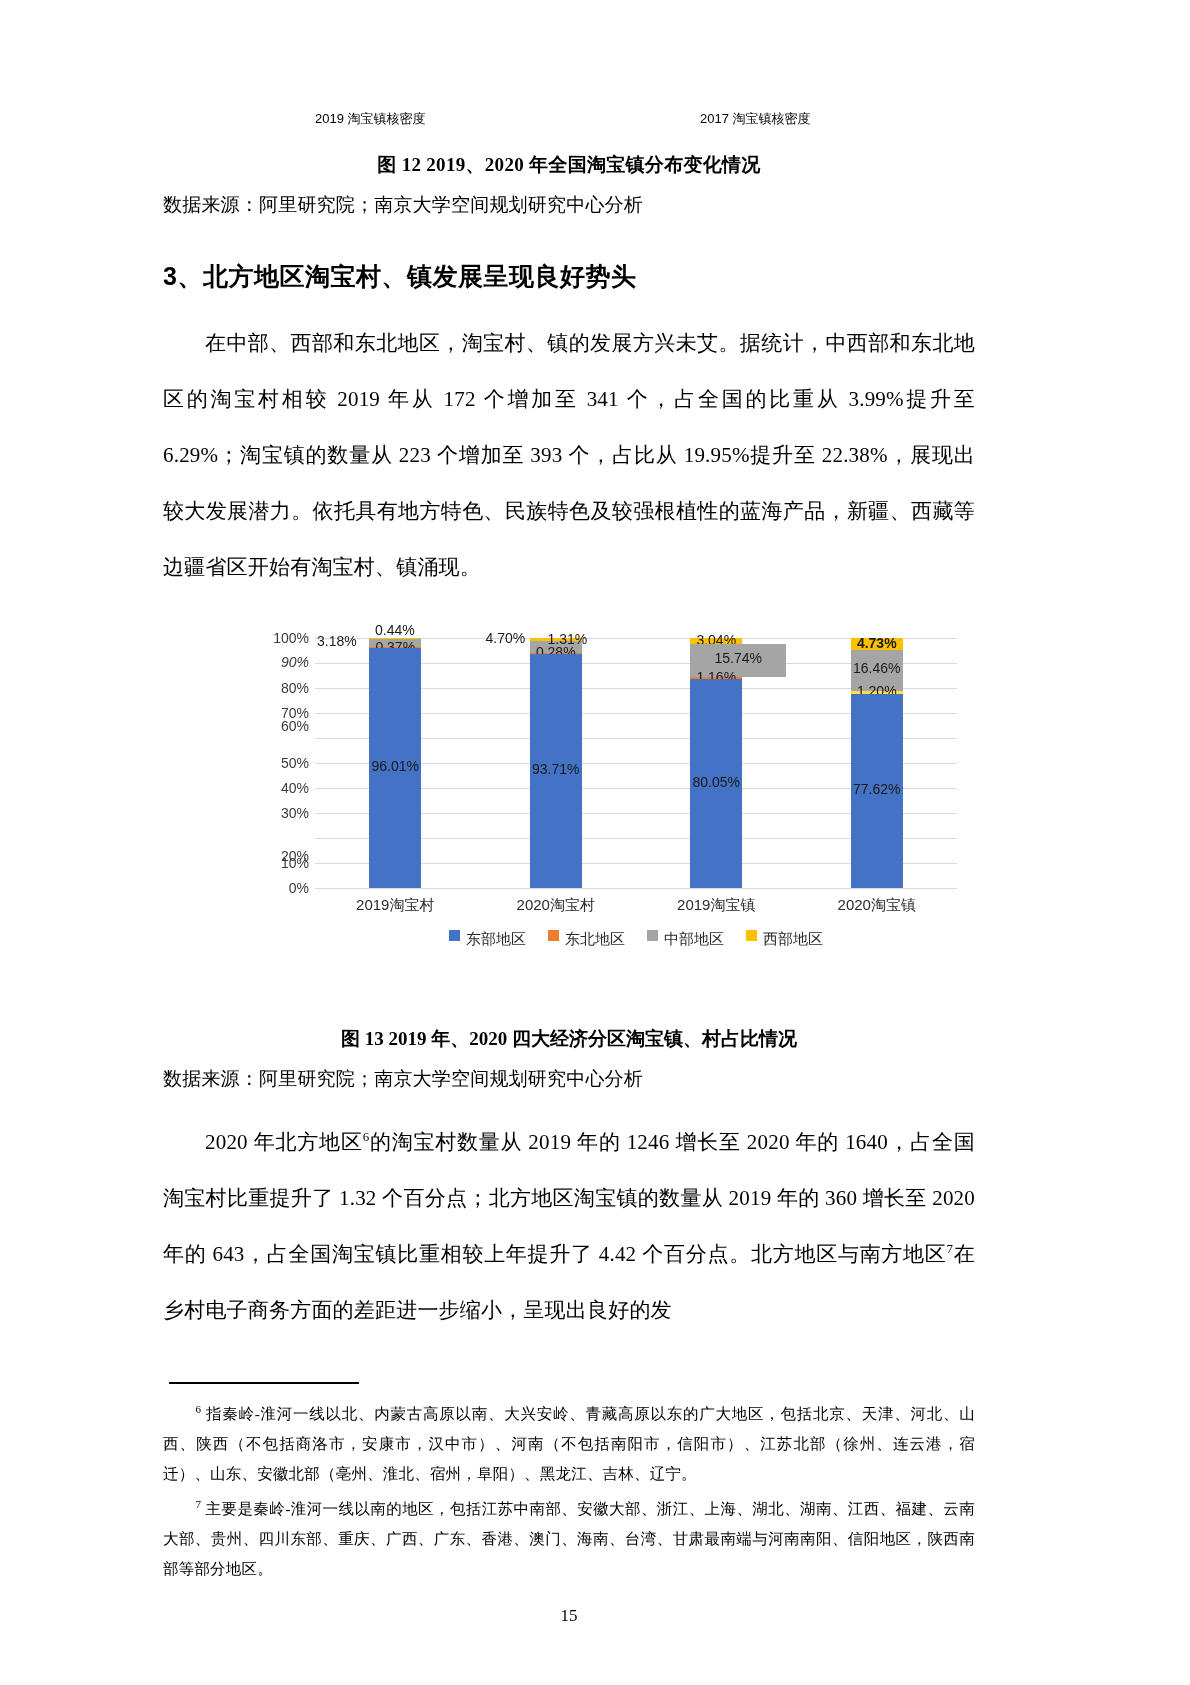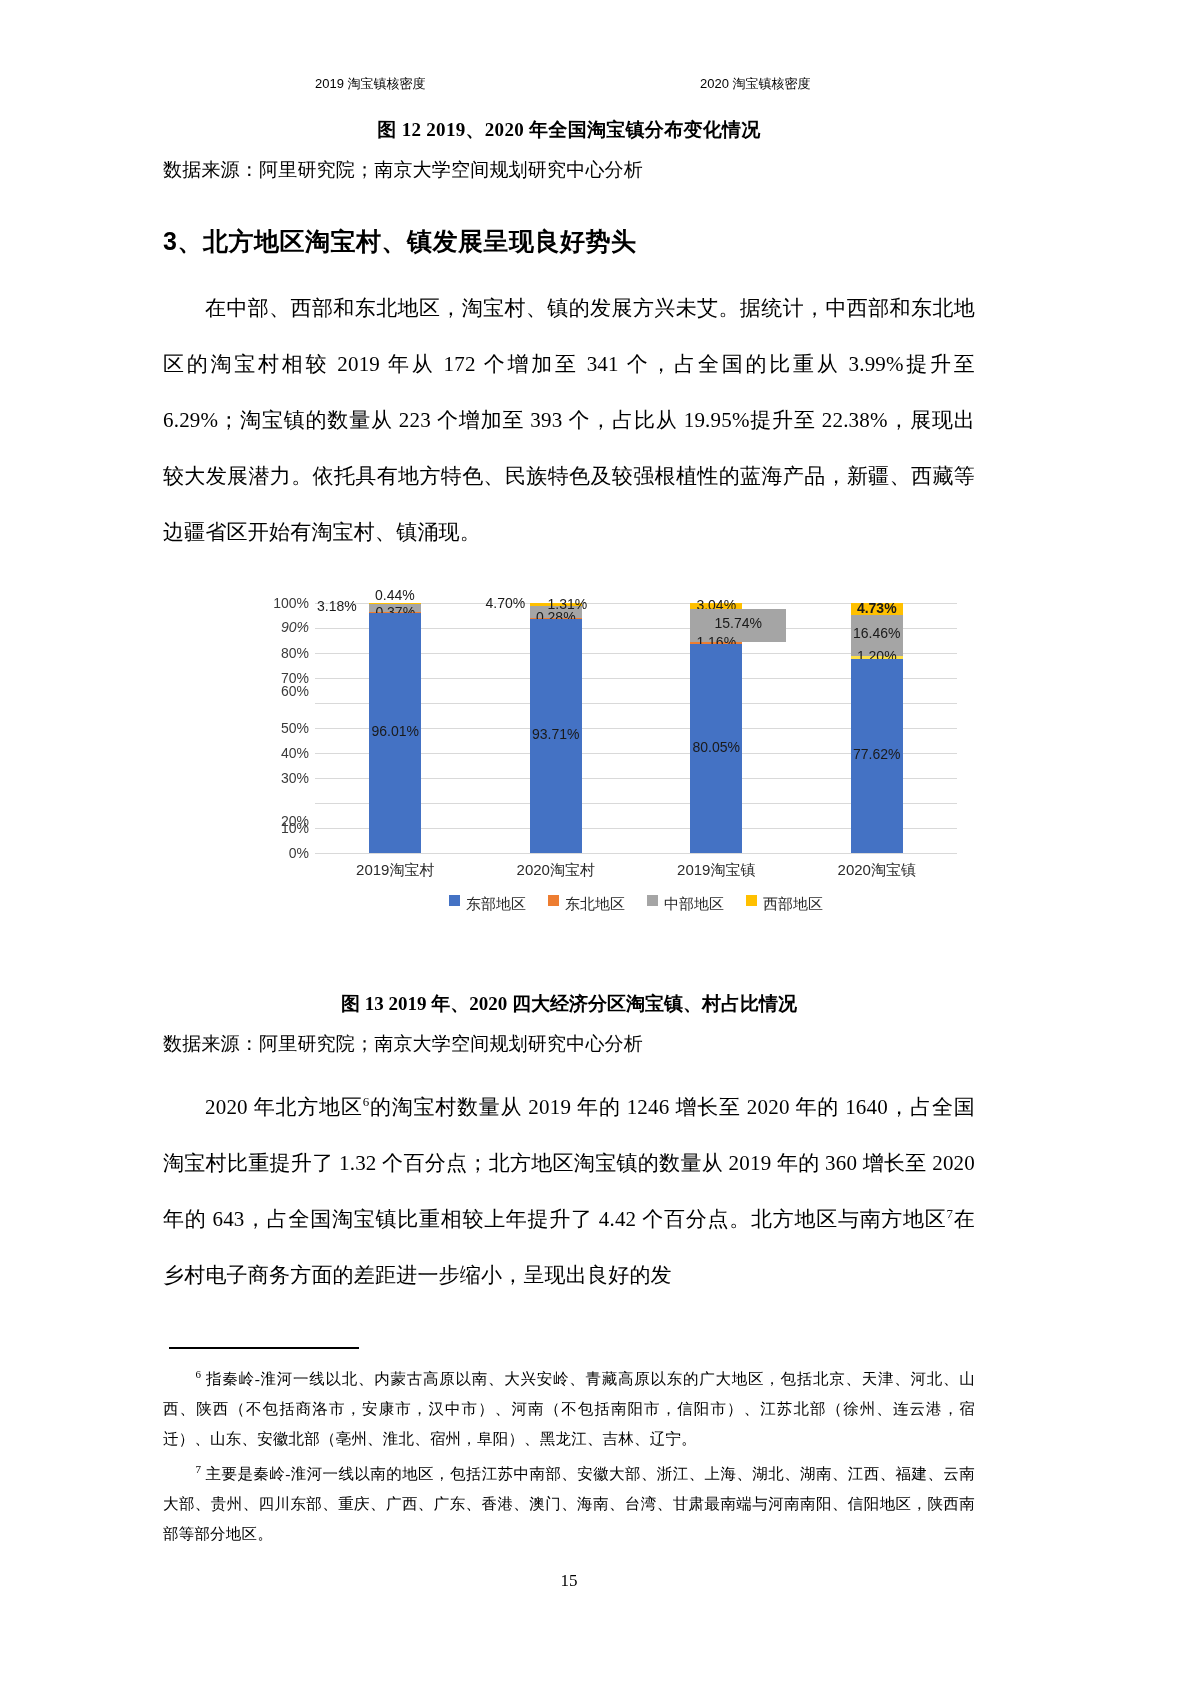--- a/index.html
+++ b/index.html
@@ -23,21 +23,21 @@
     position: absolute;
     left: 163px;
     top: 0;
     width: 812px;
   }
 
   
   .fig12-labels {
     position: relative;
     height: 30px;
-    margin-top: 75px;
+    margin-top: 110px;
     text-align: center;
   }
   .fig12-label {
     position: absolute;
     font-family: "Liberation Sans", "DejaVu Sans", sans-serif;
     font-size: 13px;
     color: #000;
     white-space: nowrap;
   }
   .fig12-label.l {
@@ -233,21 +233,21 @@
   }
 </style>
 </head>
 <body>
 
 <div class="page">
   <div class="content">
 
     <div class="fig12-labels">
       <span class="fig12-label l">2019 淘宝镇核密度</span>
-      <span class="fig12-label r">2020 淘宝镇核密度</span>
+      <span class="fig12-label r">2017 淘宝镇核密度</span>
     </div>
 
     <div class="fig-caption">图 12 2019、2020 年全国淘宝镇分布变化情况</div>
     <div class="src-line">数据来源：阿里研究院；南京大学空间规划研究中心分析</div>
 
     <h2 class="section-heading">3、北方地区淘宝村、镇发展呈现良好势头</h2>
 
     <p class="body-par">在中部、西部和东北地区，淘宝村、镇的发展方兴未艾。据统计，中西部和东北地区的淘宝村相较 2019 年从 172 个增加至 341 个，占全国的比重从 3.99%提升至 6.29%；淘宝镇的数量从 223 个增加至 393 个，占比从 19.95%提升至 22.38%，展现出较大发展潜力。依托具有地方特色、民族特色及较强根植性的蓝海产品，新疆、西藏等边疆省区开始有淘宝村、镇涌现。</p>
 
     <div class="chart-wrap">

